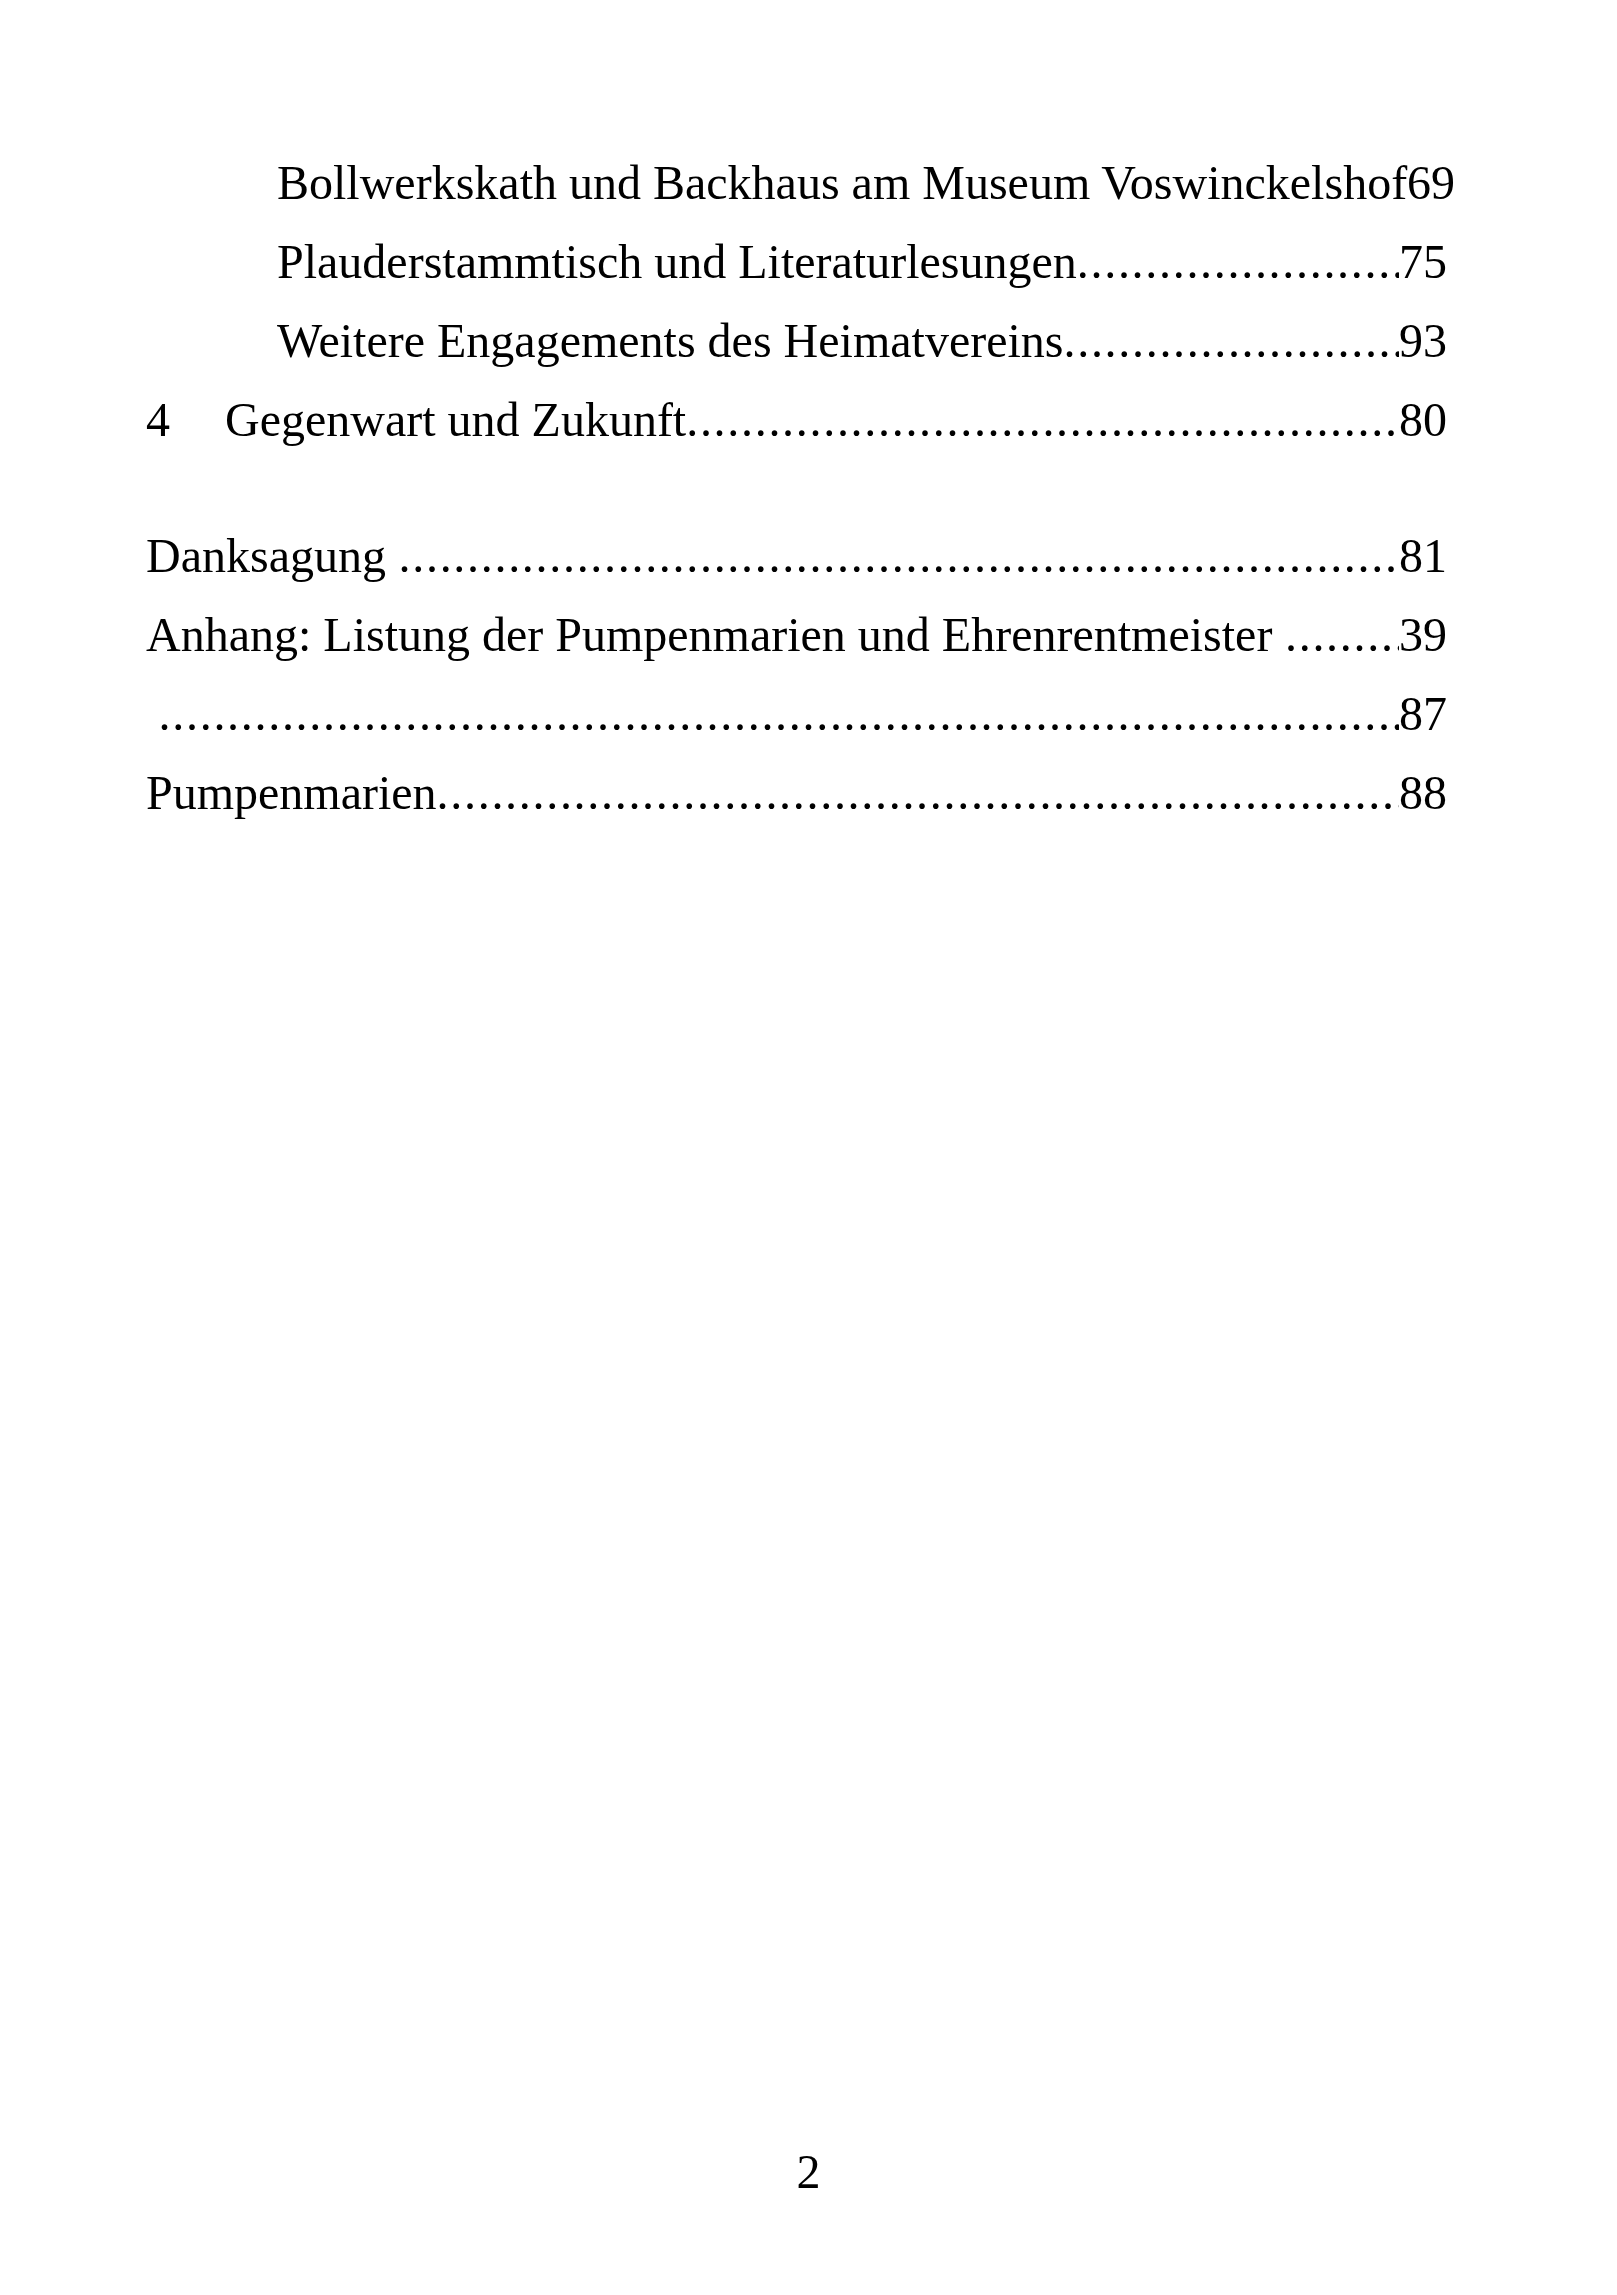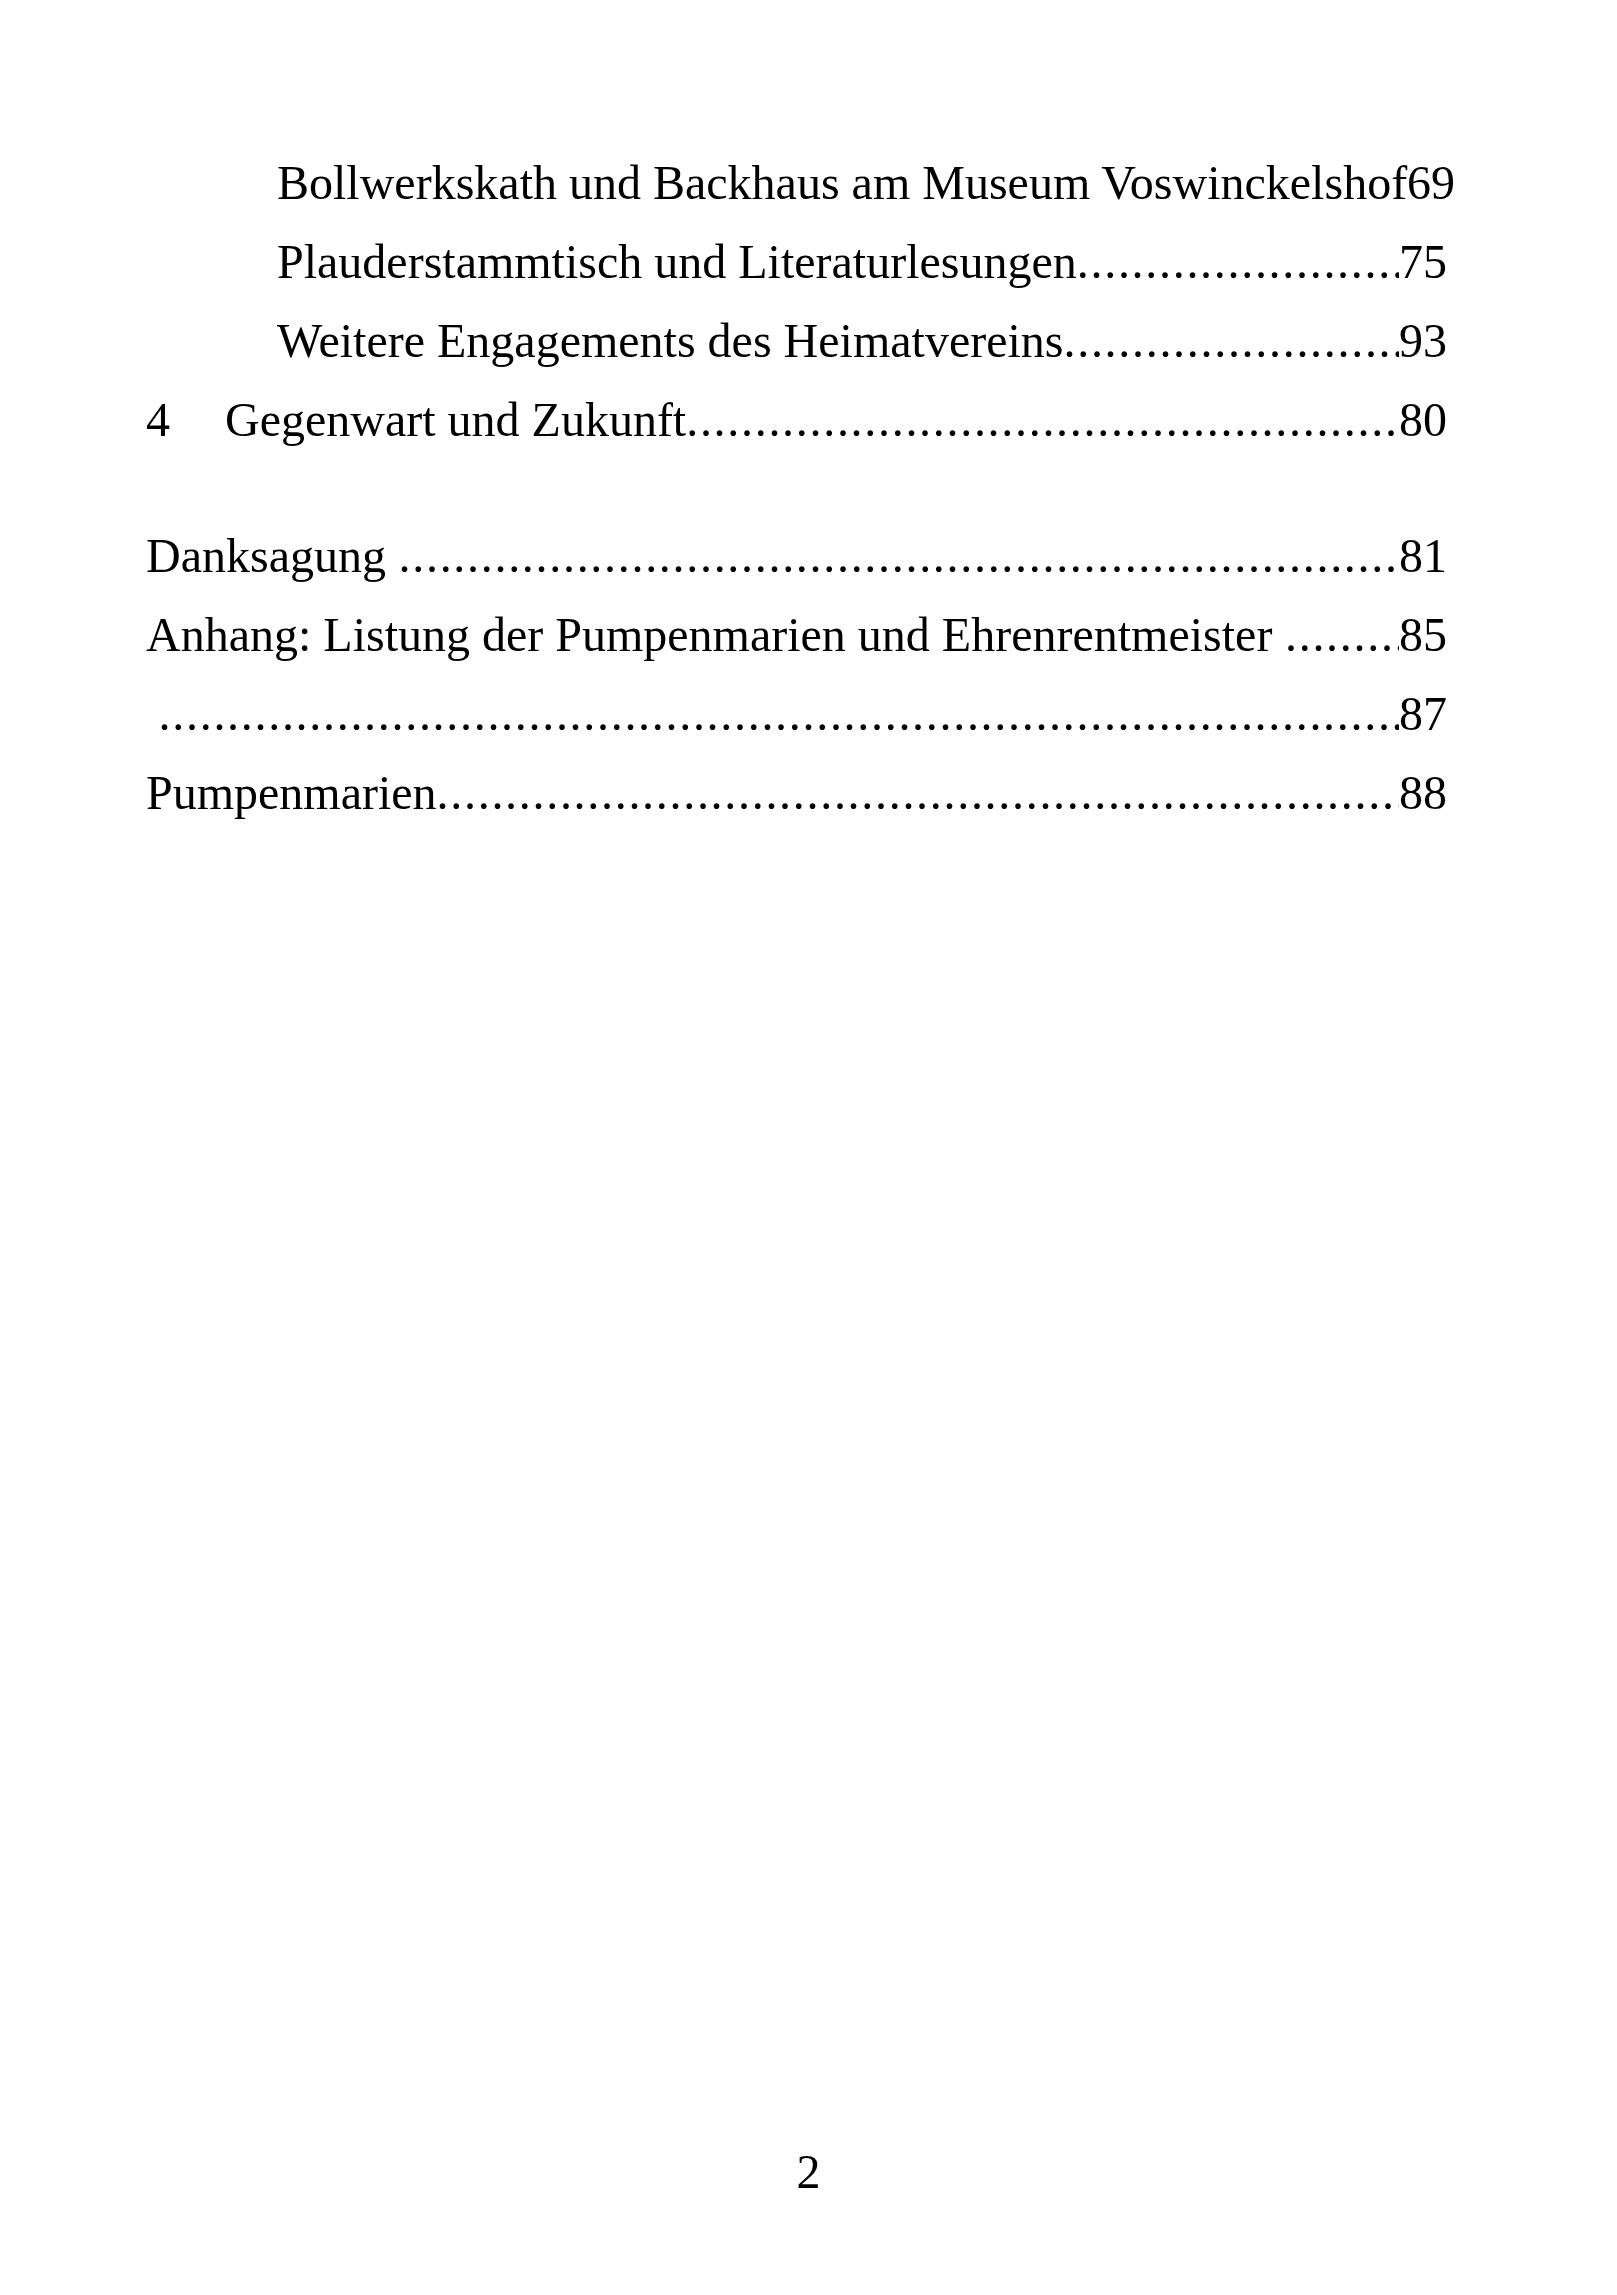--- a/index.html
+++ b/index.html
@@ -92,21 +92,21 @@
       <div class="toc-row">
 
     <span class="entry-label">Danksagung</span>
     <span class="leader gap">............................................................................................................................................</span>
     <span class="entry-page">81</span>
   </div>
       <div class="toc-row">
 
     <span class="entry-label">Anhang: Listung der Pumpenmarien und Ehrenrentmeister</span>
     <span class="leader gap">............................................................................................................................................</span>
-    <span class="entry-page">85</span>
+    <span class="entry-page">39</span>
   </div>
       <div class="toc-row">
 
     <span class="leader gap">............................................................................................................................................</span>
     <span class="entry-page">87</span>
   </div>
       <div class="toc-row">
 
     <span class="entry-label">Pumpenmarien</span>
     <span class="leader">............................................................................................................................................</span>

